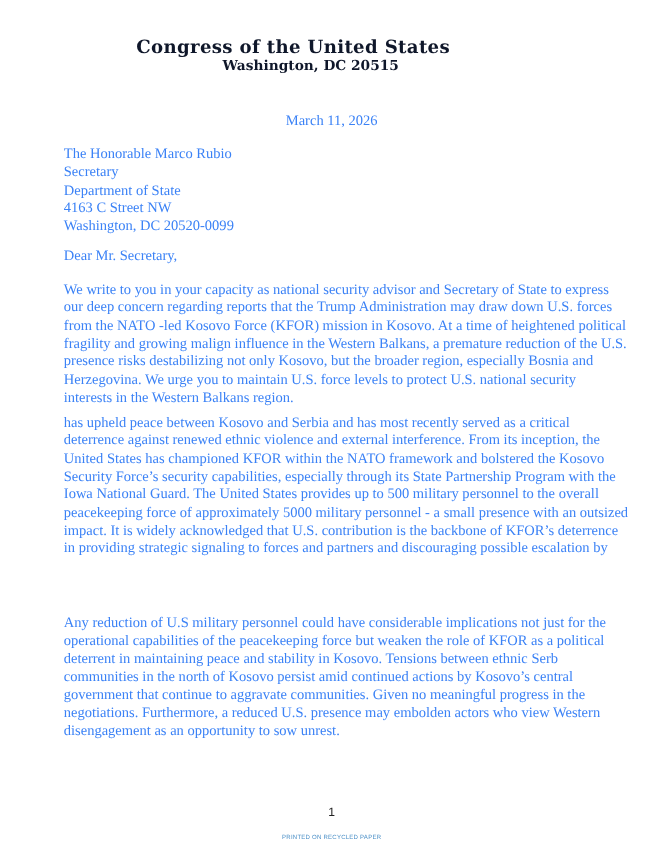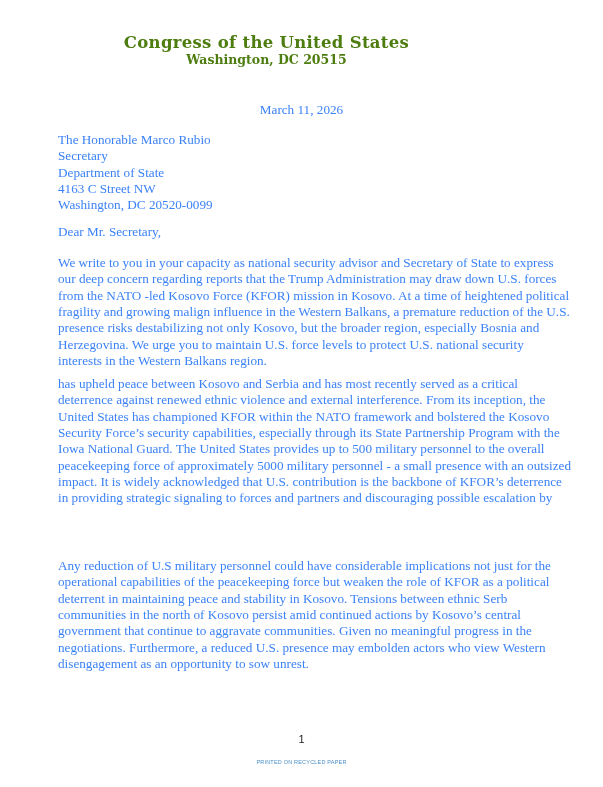--- a/index.html
+++ b/index.html
@@ -1,20 +1,20 @@
 <!DOCTYPE html>
 <html><head>
   <meta charset="utf-8">
   <style>
     html, body { margin: 0; padding: 0; background: #ffffff; }
     body { width: 603px; height: 787px; position: relative; overflow: hidden; }
     .page { position: absolute; left: 0; top: 0; width: 603px; height: 787px; background: #fff; }
-    .letterhead { position: absolute; left: 0; width: 533px; text-align: center; color: #4d7c0f; font-family: "DejaVu Serif", serif; font-weight: bold; }
+    .letterhead { position: absolute; left: 0; width: 533px; text-align: center; color: #0f172a; font-family: "DejaVu Serif", serif; font-weight: bold; }
     .lh-title { top: 33px; font-size: 16.5px; letter-spacing: 0.3px; }
-    .lh-sub { top: 52px; font-size: 12.5px; }
+    .lh-sub { top: 52px; font-size: 12.5px; margin-left: 16px; }
     .text { font-family: Liberation Serif, serif; font-size: 13.2px; color: #3b82f6; white-space: nowrap; }
     .date { position: absolute; left: 0; width: 603px; top: 102px; text-align: center; }
     .block { position: absolute; left: 58px; }
     .line { height: 16.35px; line-height: 16.35px; }
     .addr { top: 132px; }
     .salutation { top: 224px; }
     .p1 { top: 255px; }
     .p2 { top: 376px; }
     .p3 { top: 558px; }
     .page-num { position: absolute; left: 0; width: 603px; top: 733px; text-align: center; font-family: "Liberation Sans", sans-serif; font-size: 11px; color: #222; }

